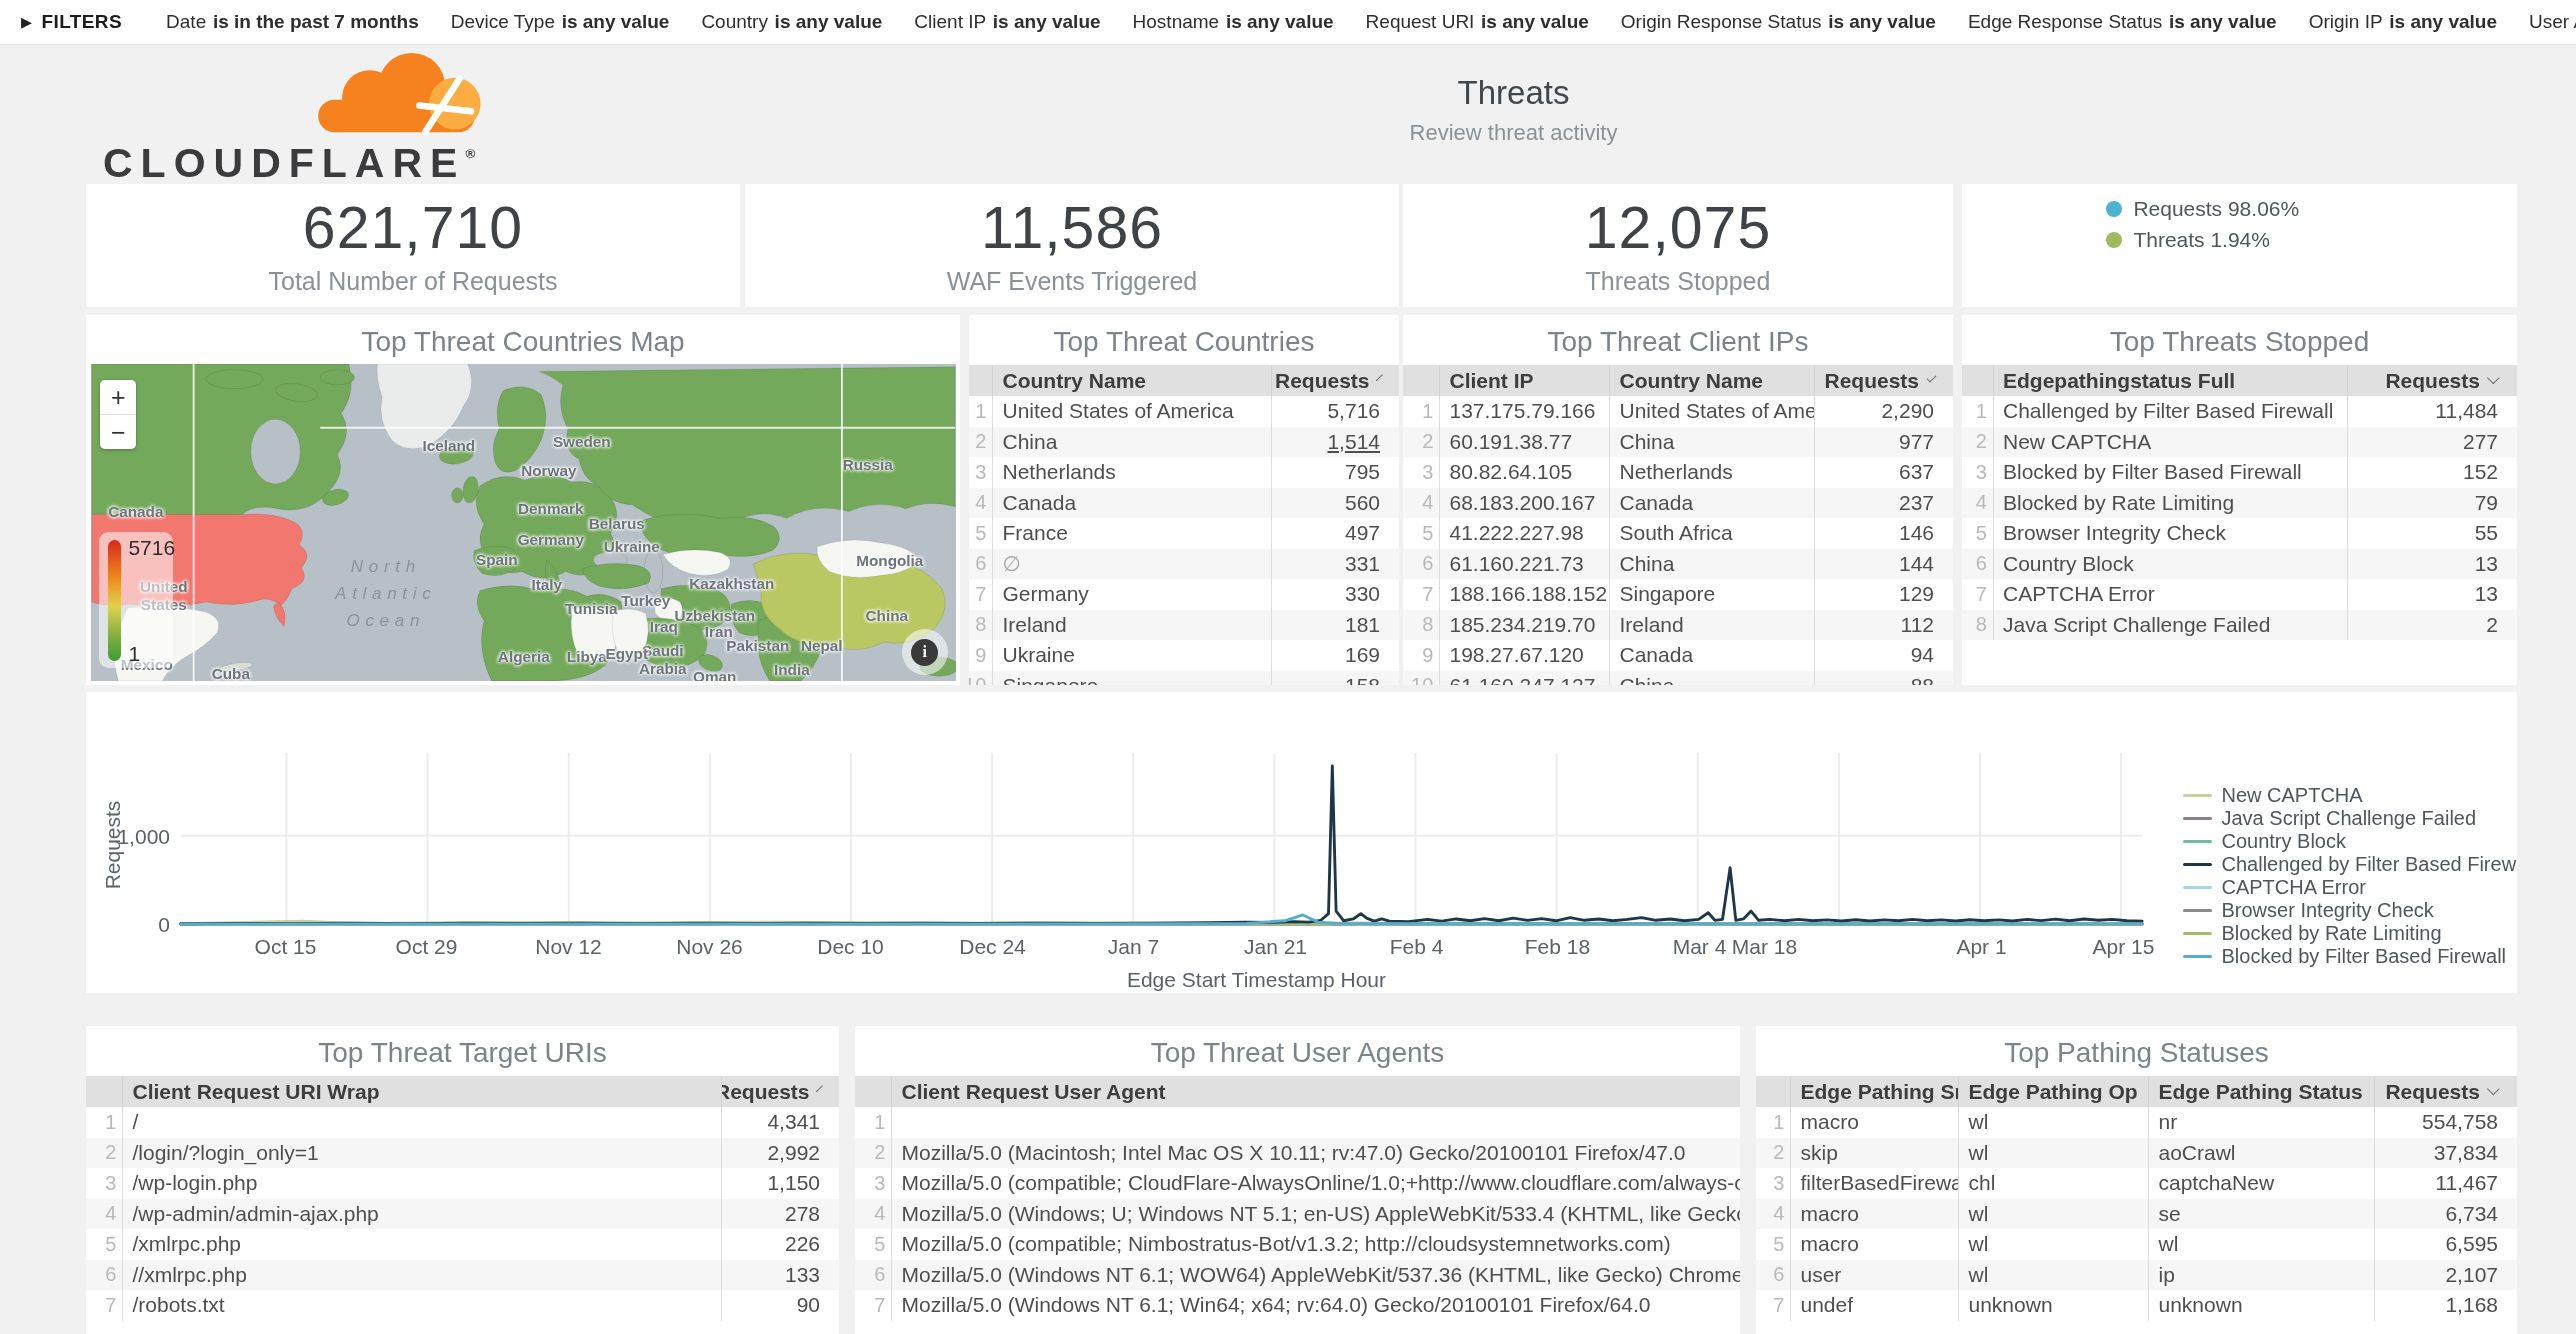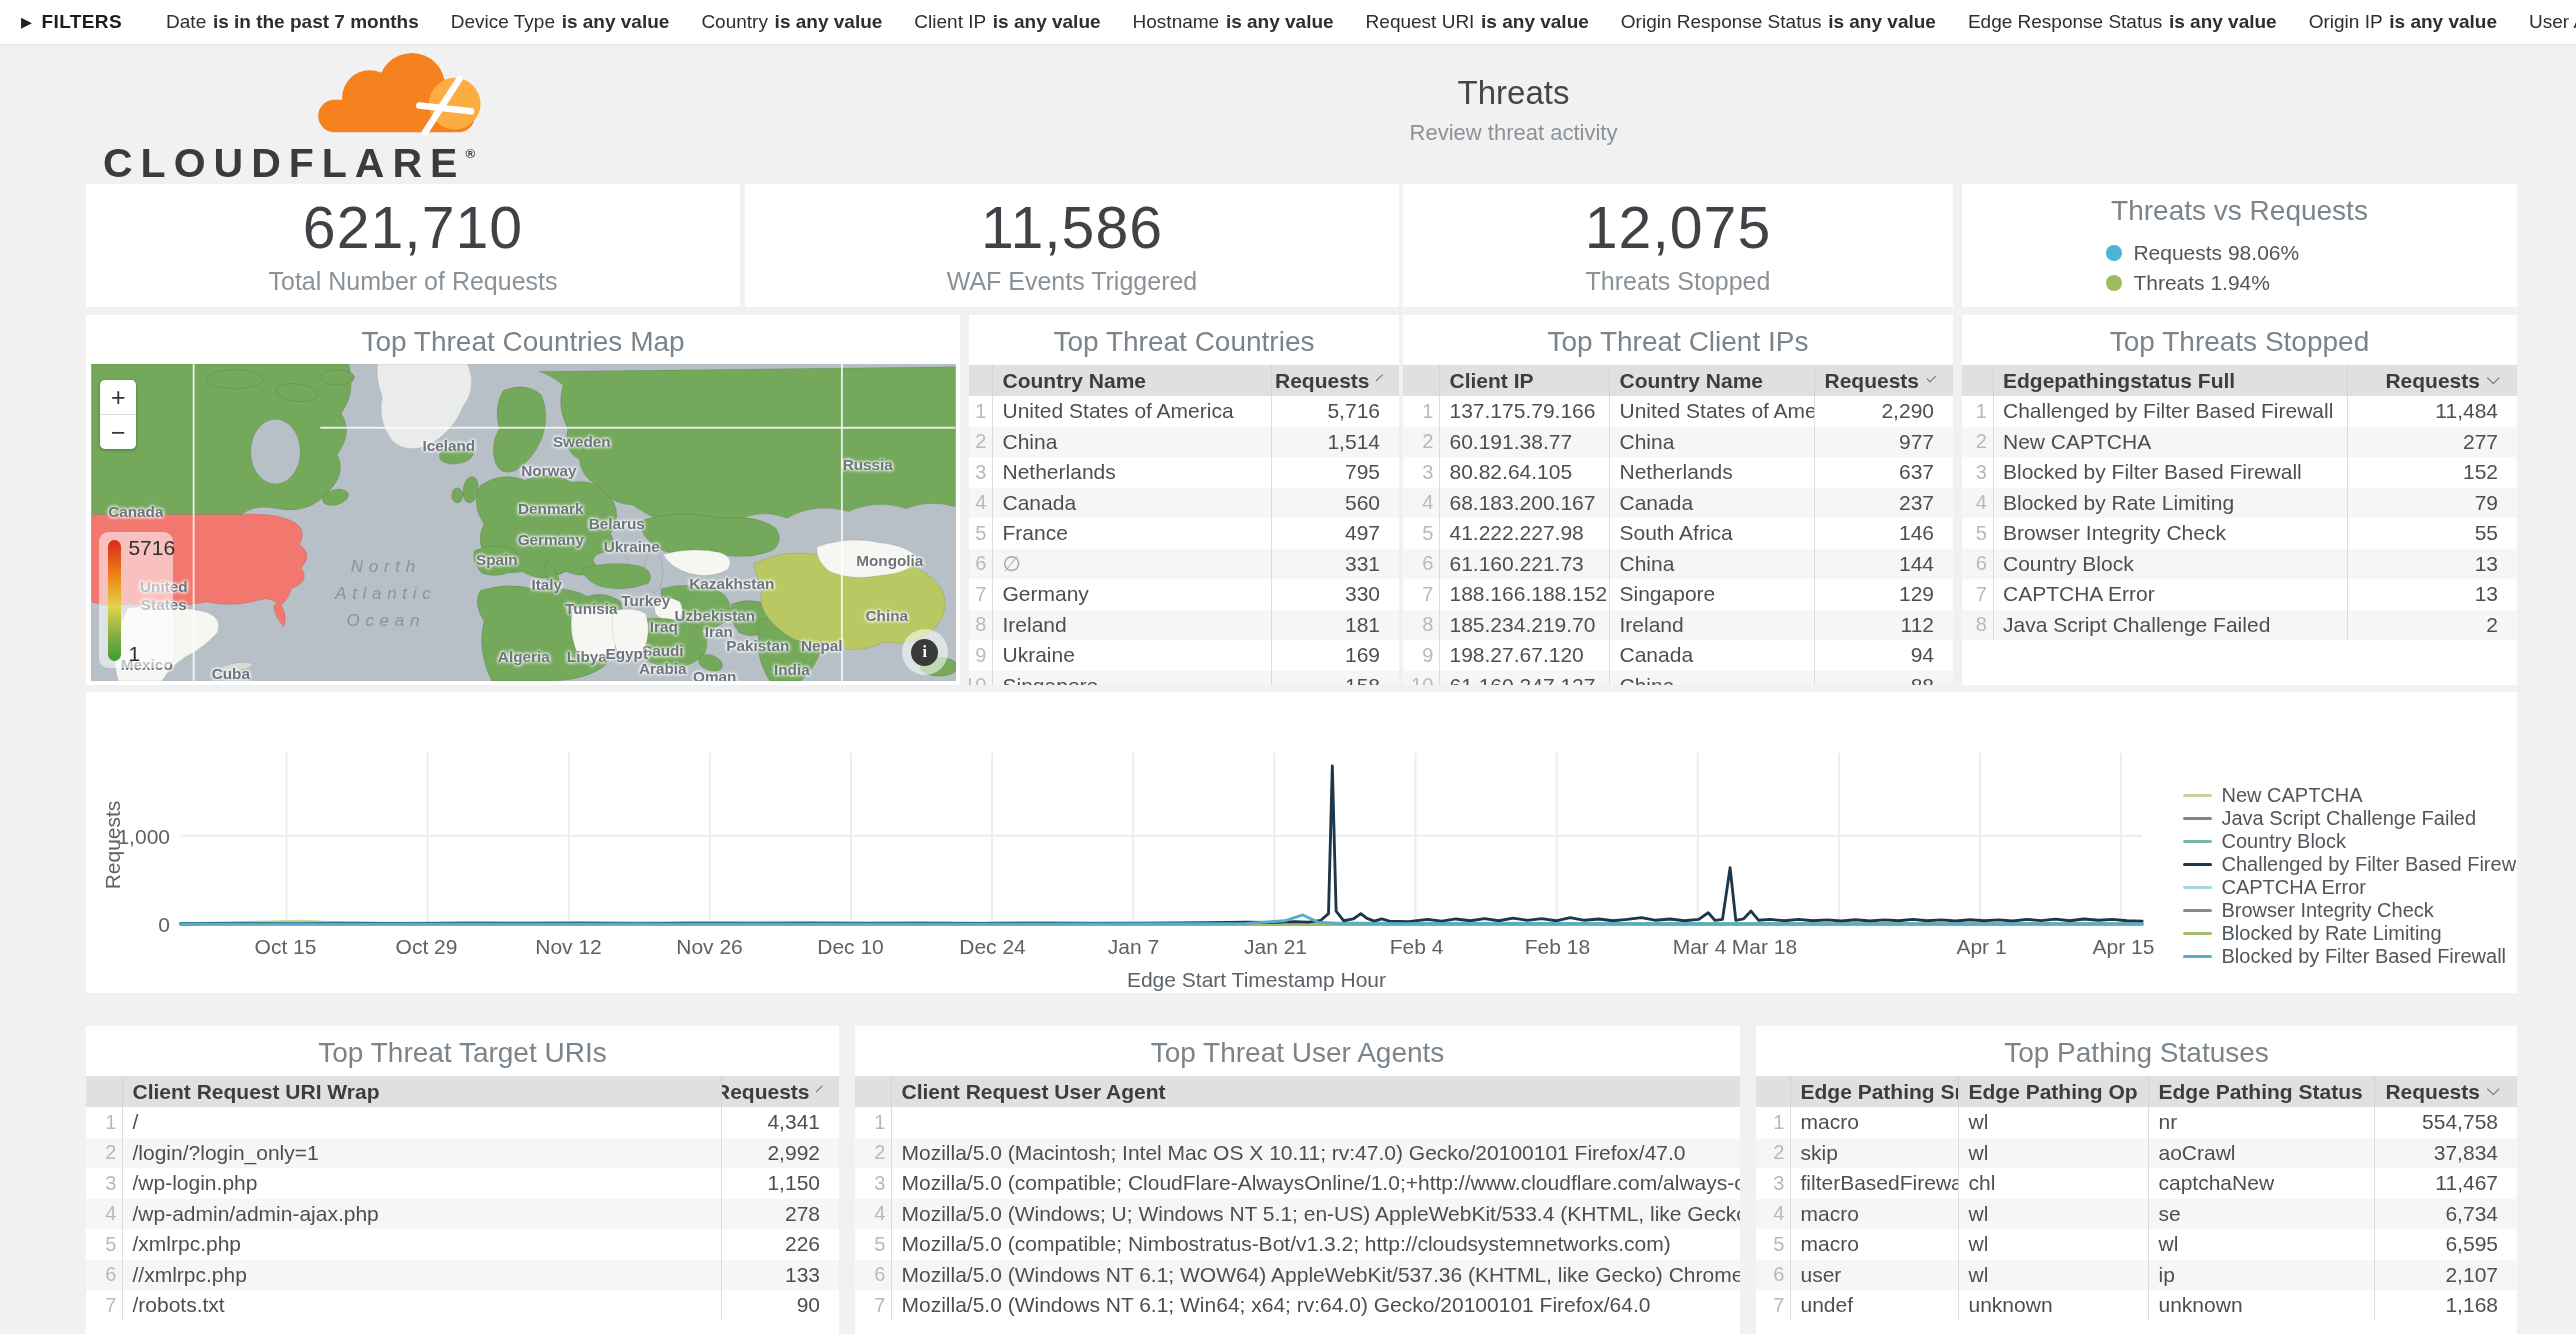--- a/index.html
+++ b/index.html
@@ -148,21 +148,20 @@
   </div>
   <div class="abs card stat-card" style="left:745px;width:654px;">
     <div class="stat-value">11,586</div>
     <div class="stat-label">WAF Events Triggered</div>
   </div>
   <div class="abs card stat-card" style="left:1403px;width:550px;">
     <div class="stat-value">12,075</div>
     <div class="stat-label">Threats Stopped</div>
   </div>
   <div id="tvr-panel" class="abs card">
-    <div class="panel-title">Threats vs Requests</div>
     <div id="tvr-legend">
         <div class="tvr-row">
           <span class="tvr-dot" style="background: rgb(76, 179, 210);"></span>
           <span class="tvr-text">Requests 98.06%</span>
         </div>
         <div class="tvr-row">
           <span class="tvr-dot" style="background: rgb(156, 186, 95);"></span>
           <span class="tvr-text">Threats 1.94%</span>
         </div>
       </div>
@@ -280,21 +279,21 @@
           </div>
         </div>
         <div class="trow">
           <div class="tgutter" style="width: 23px;">1</div>
           <div class="tcell" style="width: 279px;">United States of America</div>
           <div class="tcell num" style="flex: 1 1 0%;">5,716</div>
         </div>
         <div class="trow alt">
           <div class="tgutter" style="width: 23px;">2</div>
           <div class="tcell" style="width: 279px;">China</div>
-          <div class="tcell num" style="flex: 1 1 0%;">1,514</div>
+          <div class="tcell num" style="flex: 1 1 0%; text-decoration: underline;">1,514</div>
         </div>
         <div class="trow">
           <div class="tgutter" style="width: 23px;">3</div>
           <div class="tcell" style="width: 279px;">Netherlands</div>
           <div class="tcell num" style="flex: 1 1 0%;">795</div>
         </div>
         <div class="trow alt">
           <div class="tgutter" style="width: 23px;">4</div>
           <div class="tcell" style="width: 279px;">Canada</div>
           <div class="tcell num" style="flex: 1 1 0%;">560</div>

